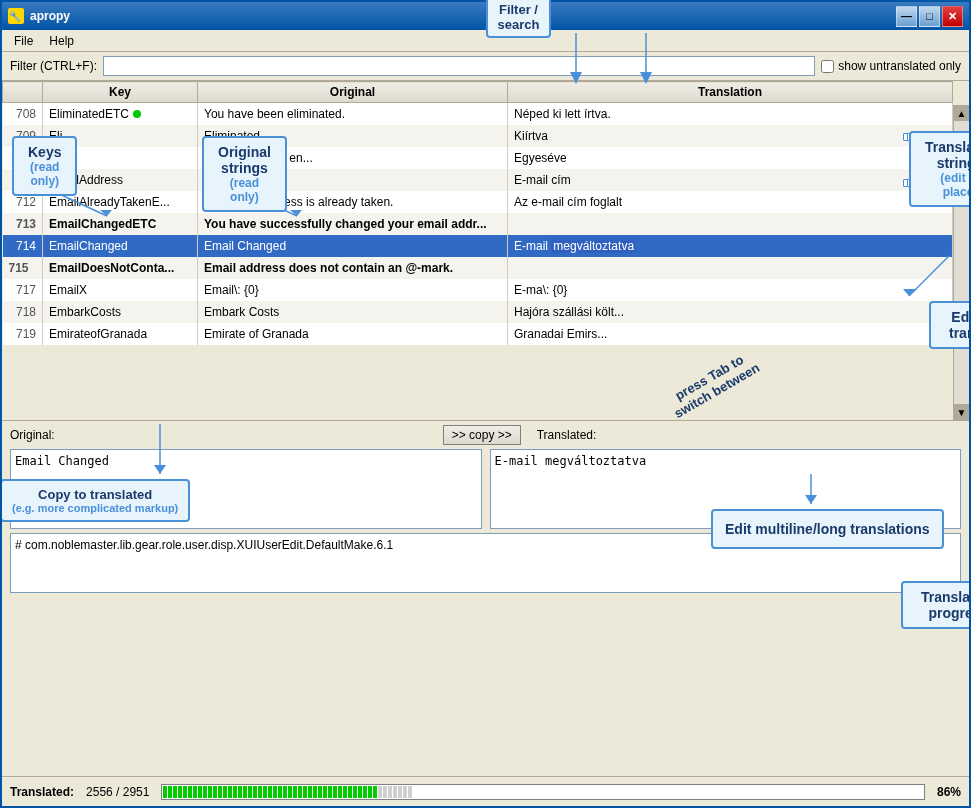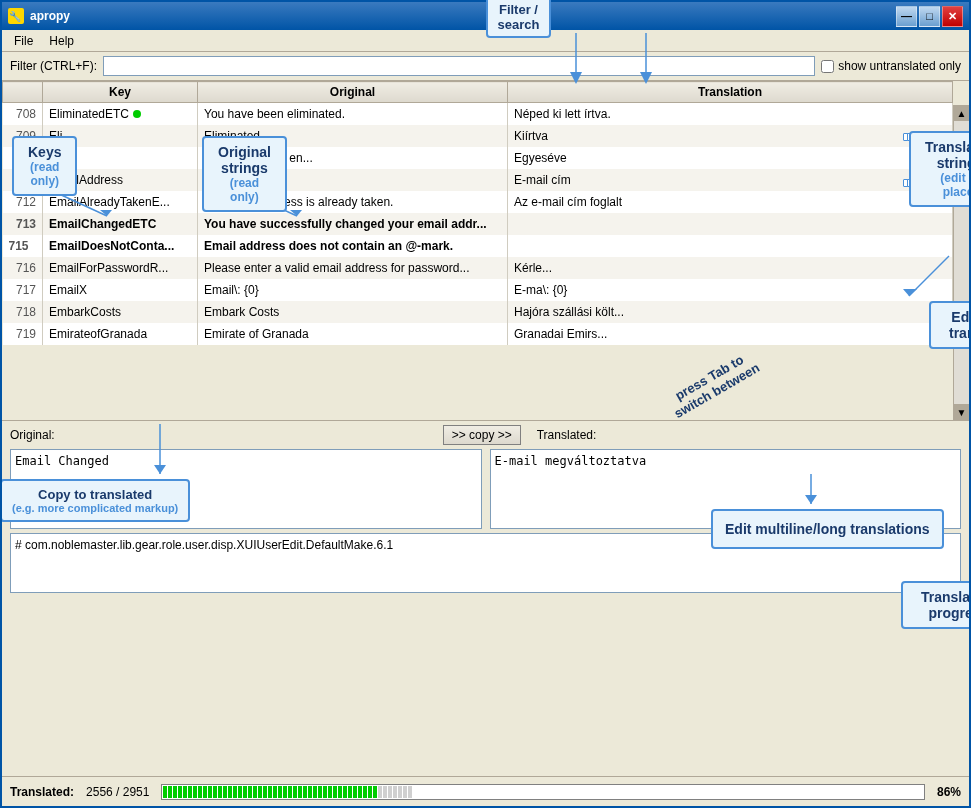--- a/index.html
+++ b/index.html
@@ -451,31 +451,31 @@
                 <td>EmailAlreadyTakenE...</td>
                 <td>The email address is already taken.</td>
                 <td>Az e-mail cím foglalt</td>
               </tr>
               <tr class="bold-key">
                 <td style="text-align: right; color: rgb(85, 85, 85);">713</td>
                 <td>EmailChangedETC</td>
                 <td>You have successfully changed your email addr...</td>
                 <td></td>
               </tr>
+              <tr class="selected">
+                <td style="text-align: right; color: white;">714</td>
+                <td>EmailChanged</td>
+                <td>Email Changed</td>
+                <td>E-mail <span style="background: rgb(48, 96, 192); color: white; padding: 0px 2px;">megváltoztatva</span></td>
+              </tr>
               <tr class="bold-key">
                 <td style="color: rgb(85, 85, 85);">715</td>
                 <td>EmailDoesNotConta...</td>
                 <td>Email address does not contain an @-mark.</td>
                 <td></td>
-              </tr>
-              <tr>
-                <td style="text-align: right; color: rgb(85, 85, 85);">716</td>
-                <td>EmailForPasswordR...</td>
-                <td>Please enter a valid email address for password...</td>
-                <td>Kérle...</td>
               </tr>
               <tr>
                 <td style="text-align: right; color: rgb(85, 85, 85);">717</td>
                 <td>EmailX</td>
                 <td>Email\: {0}</td>
                 <td>E-ma\: {0}</td>
               </tr>
               <tr>
                 <td style="text-align: right; color: rgb(85, 85, 85);">718</td>
                 <td>EmbarkCosts</td>

